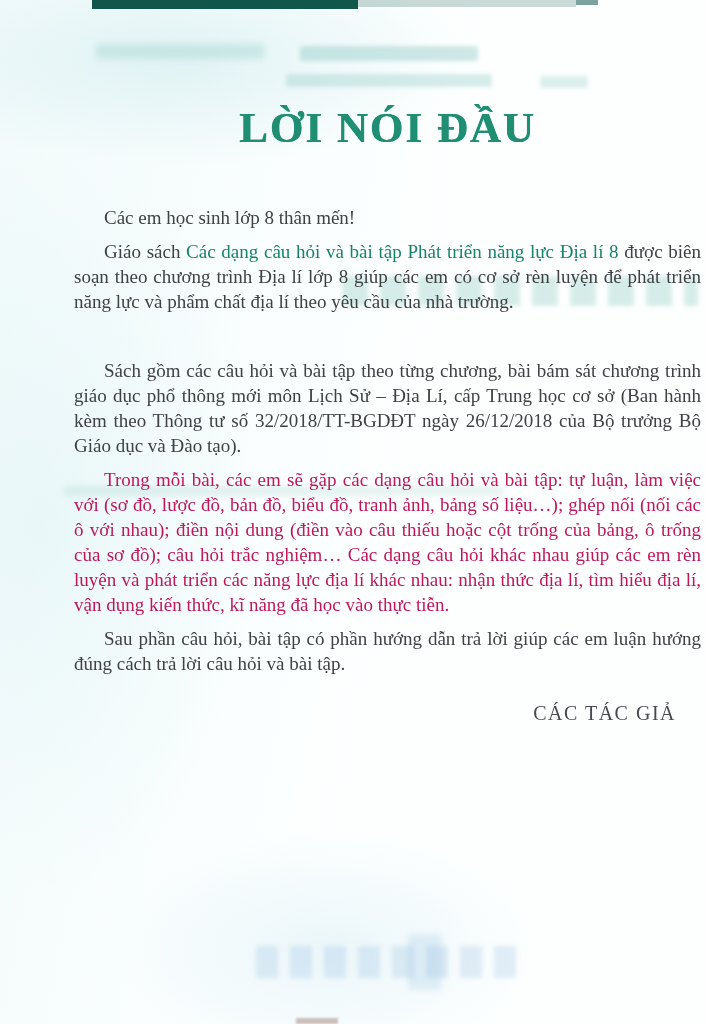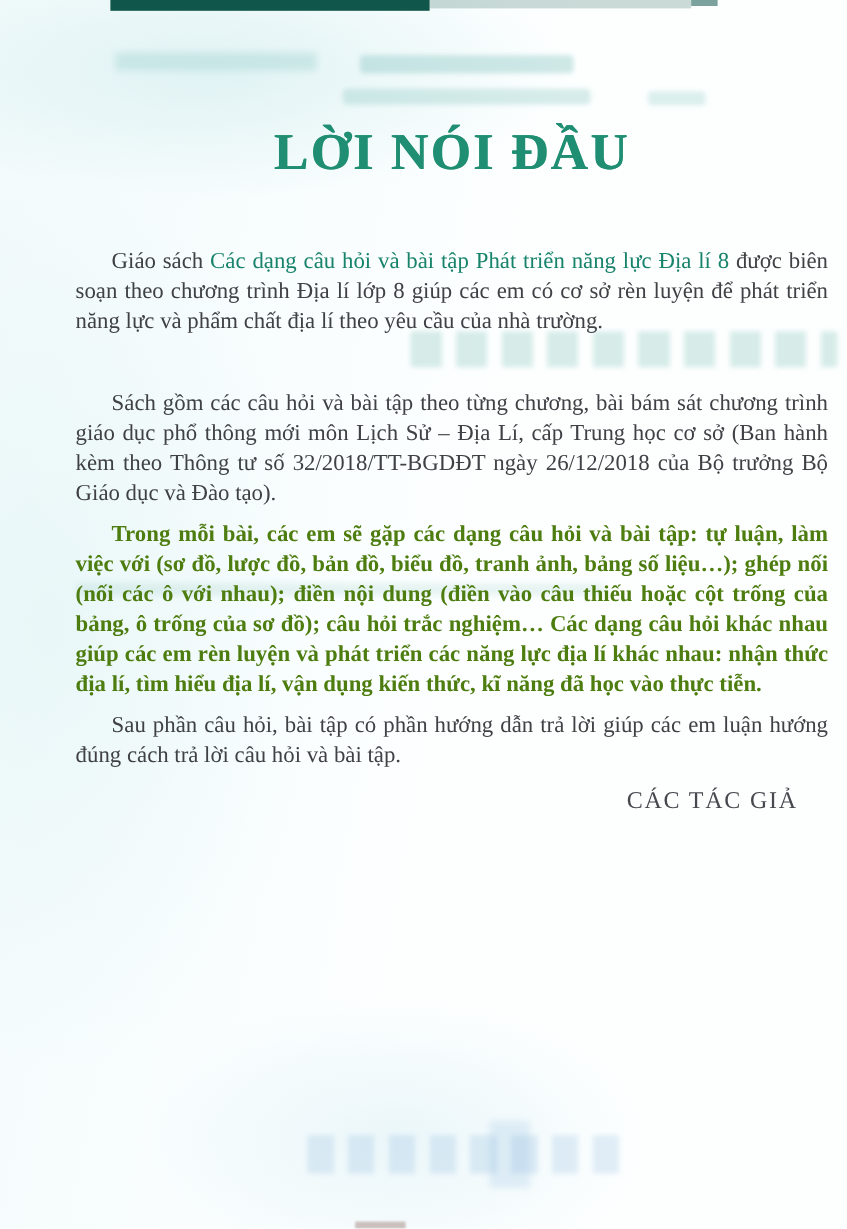--- a/index.html
+++ b/index.html
@@ -50,42 +50,42 @@
   .g5 { top: 276px; left: 342px; width: 356px; height: 30px; }
   .g6 { top: 486px; left: 64px;  width: 440px; height: 10px; background: rgba(120,190,175,0.18); filter: blur(3px); }
   .g7 { top: 946px; left: 256px; width: 262px; height: 32px;
         background: repeating-linear-gradient(90deg,
           rgba(120,170,215,0.20) 0 22px, rgba(120,170,215,0) 22px 34px);
         filter: blur(2px); }
   .g8 { top: 934px; left: 408px; width: 34px; height: 56px; background: rgba(130,180,220,0.20); filter: blur(3px); }
   .g9 { top: 1018px; left: 296px; width: 42px; height: 6px; background: rgba(150,120,110,0.45); filter: blur(1px); border-radius: 0; }
 
   .content {
-    position: absolute; top: 0; left: 63px; width: 627px; z-index: 2;
+    position: absolute; top: 0; left: 74px; width: 627px; z-index: 2;
   }
   .page-title {
     margin: 100px 0 0 0;
     text-align: center;
     font-size: 43px;
     font-weight: bold;
     letter-spacing: 2px;
     line-height: 56px;
     text-shadow: 0.5px 0 0 currentColor;
   }
   .paragraphs { margin-top: 49px; }
   .para {
     margin: 0 0 9px 0;
     font-size: 19px;
     line-height: 25px;
     text-align: justify;
     text-indent: 30px;
   }
   .highlight { font-weight: normal; }
   .signature {
-    margin-top: 13px;
+    margin-top: 25px;
     padding-right: 25px;
     text-align: right;
     font-size: 20px;
     letter-spacing: 1.5px;
     line-height: 24px;
   }
 </style>
 </head>
 <body>
 
@@ -106,30 +106,33 @@
   <div class="ghost g7"></div>
   <div class="ghost g8"></div>
   <div class="ghost g9"></div>
 
   <div class="content">
 
     <h1 class="page-title" id="title" style="color: rgb(31, 142, 114);">LỜI NÓI ĐẦU</h1>
 
     <div class="paragraphs">
 
+      <p class="para" style="color: rgb(63, 65, 69);">
+        <span>Các em học sinh lớp 8 thân mến!</span>
+      </p>
 
       <p class="para" style="color: rgb(63, 65, 69);">
         <span>Giáo sách </span><span class="highlight" id="hl" style="color: rgb(23, 131, 107);">Các dạng câu hỏi và bài tập Phát triển năng lực Địa lí 8</span><span> được biên soạn theo chương trình Địa lí lớp 8 giúp các em có cơ sở rèn luyện để phát triển năng lực và phẩm chất địa lí theo yêu cầu của nhà trường.</span>
       </p>
 
       <p class="para" style="color: rgb(63, 65, 69); margin-top: 44px;">
         <span>Sách gồm các câu hỏi và bài tập theo từng chương, bài bám sát chương trình giáo dục phổ thông mới môn Lịch Sử – Địa Lí, cấp Trung học cơ sở (Ban hành kèm theo Thông tư số 32/2018/TT-BGDĐT ngày 26/12/2018 của Bộ trưởng Bộ Giáo dục và Đào tạo).</span>
       </p>
 
-      <p class="para" style="color: #4d7c0f; font-weight: bold;">
+      <p class="para" style="color: #be185d;">
         <span>Trong mỗi bài, các em sẽ gặp các dạng câu hỏi và bài tập: tự luận, làm việc với (sơ đồ, lược đồ, bản đồ, biểu đồ, tranh ảnh, bảng số liệu…); ghép nối (nối các ô với nhau); điền nội dung (điền vào câu thiếu hoặc cột trống của bảng, ô trống của sơ đồ); câu hỏi trắc nghiệm… Các dạng câu hỏi khác nhau giúp các em rèn luyện và phát triển các năng lực địa lí khác nhau: nhận thức địa lí, tìm hiểu địa lí, vận dụng kiến thức, kĩ năng đã học vào thực tiễn.</span>
       </p>
 
       <p class="para" style="color: rgb(63, 65, 69);">
         <span>Sau phần câu hỏi, bài tập có phần hướng dẫn trả lời giúp các em luận hướng đúng cách trả lời câu hỏi và bài tập.</span>
       </p>
 
 
 
       <div class="signature" id="sig" style="color: rgb(70, 73, 78);">CÁC TÁC GIẢ</div>

